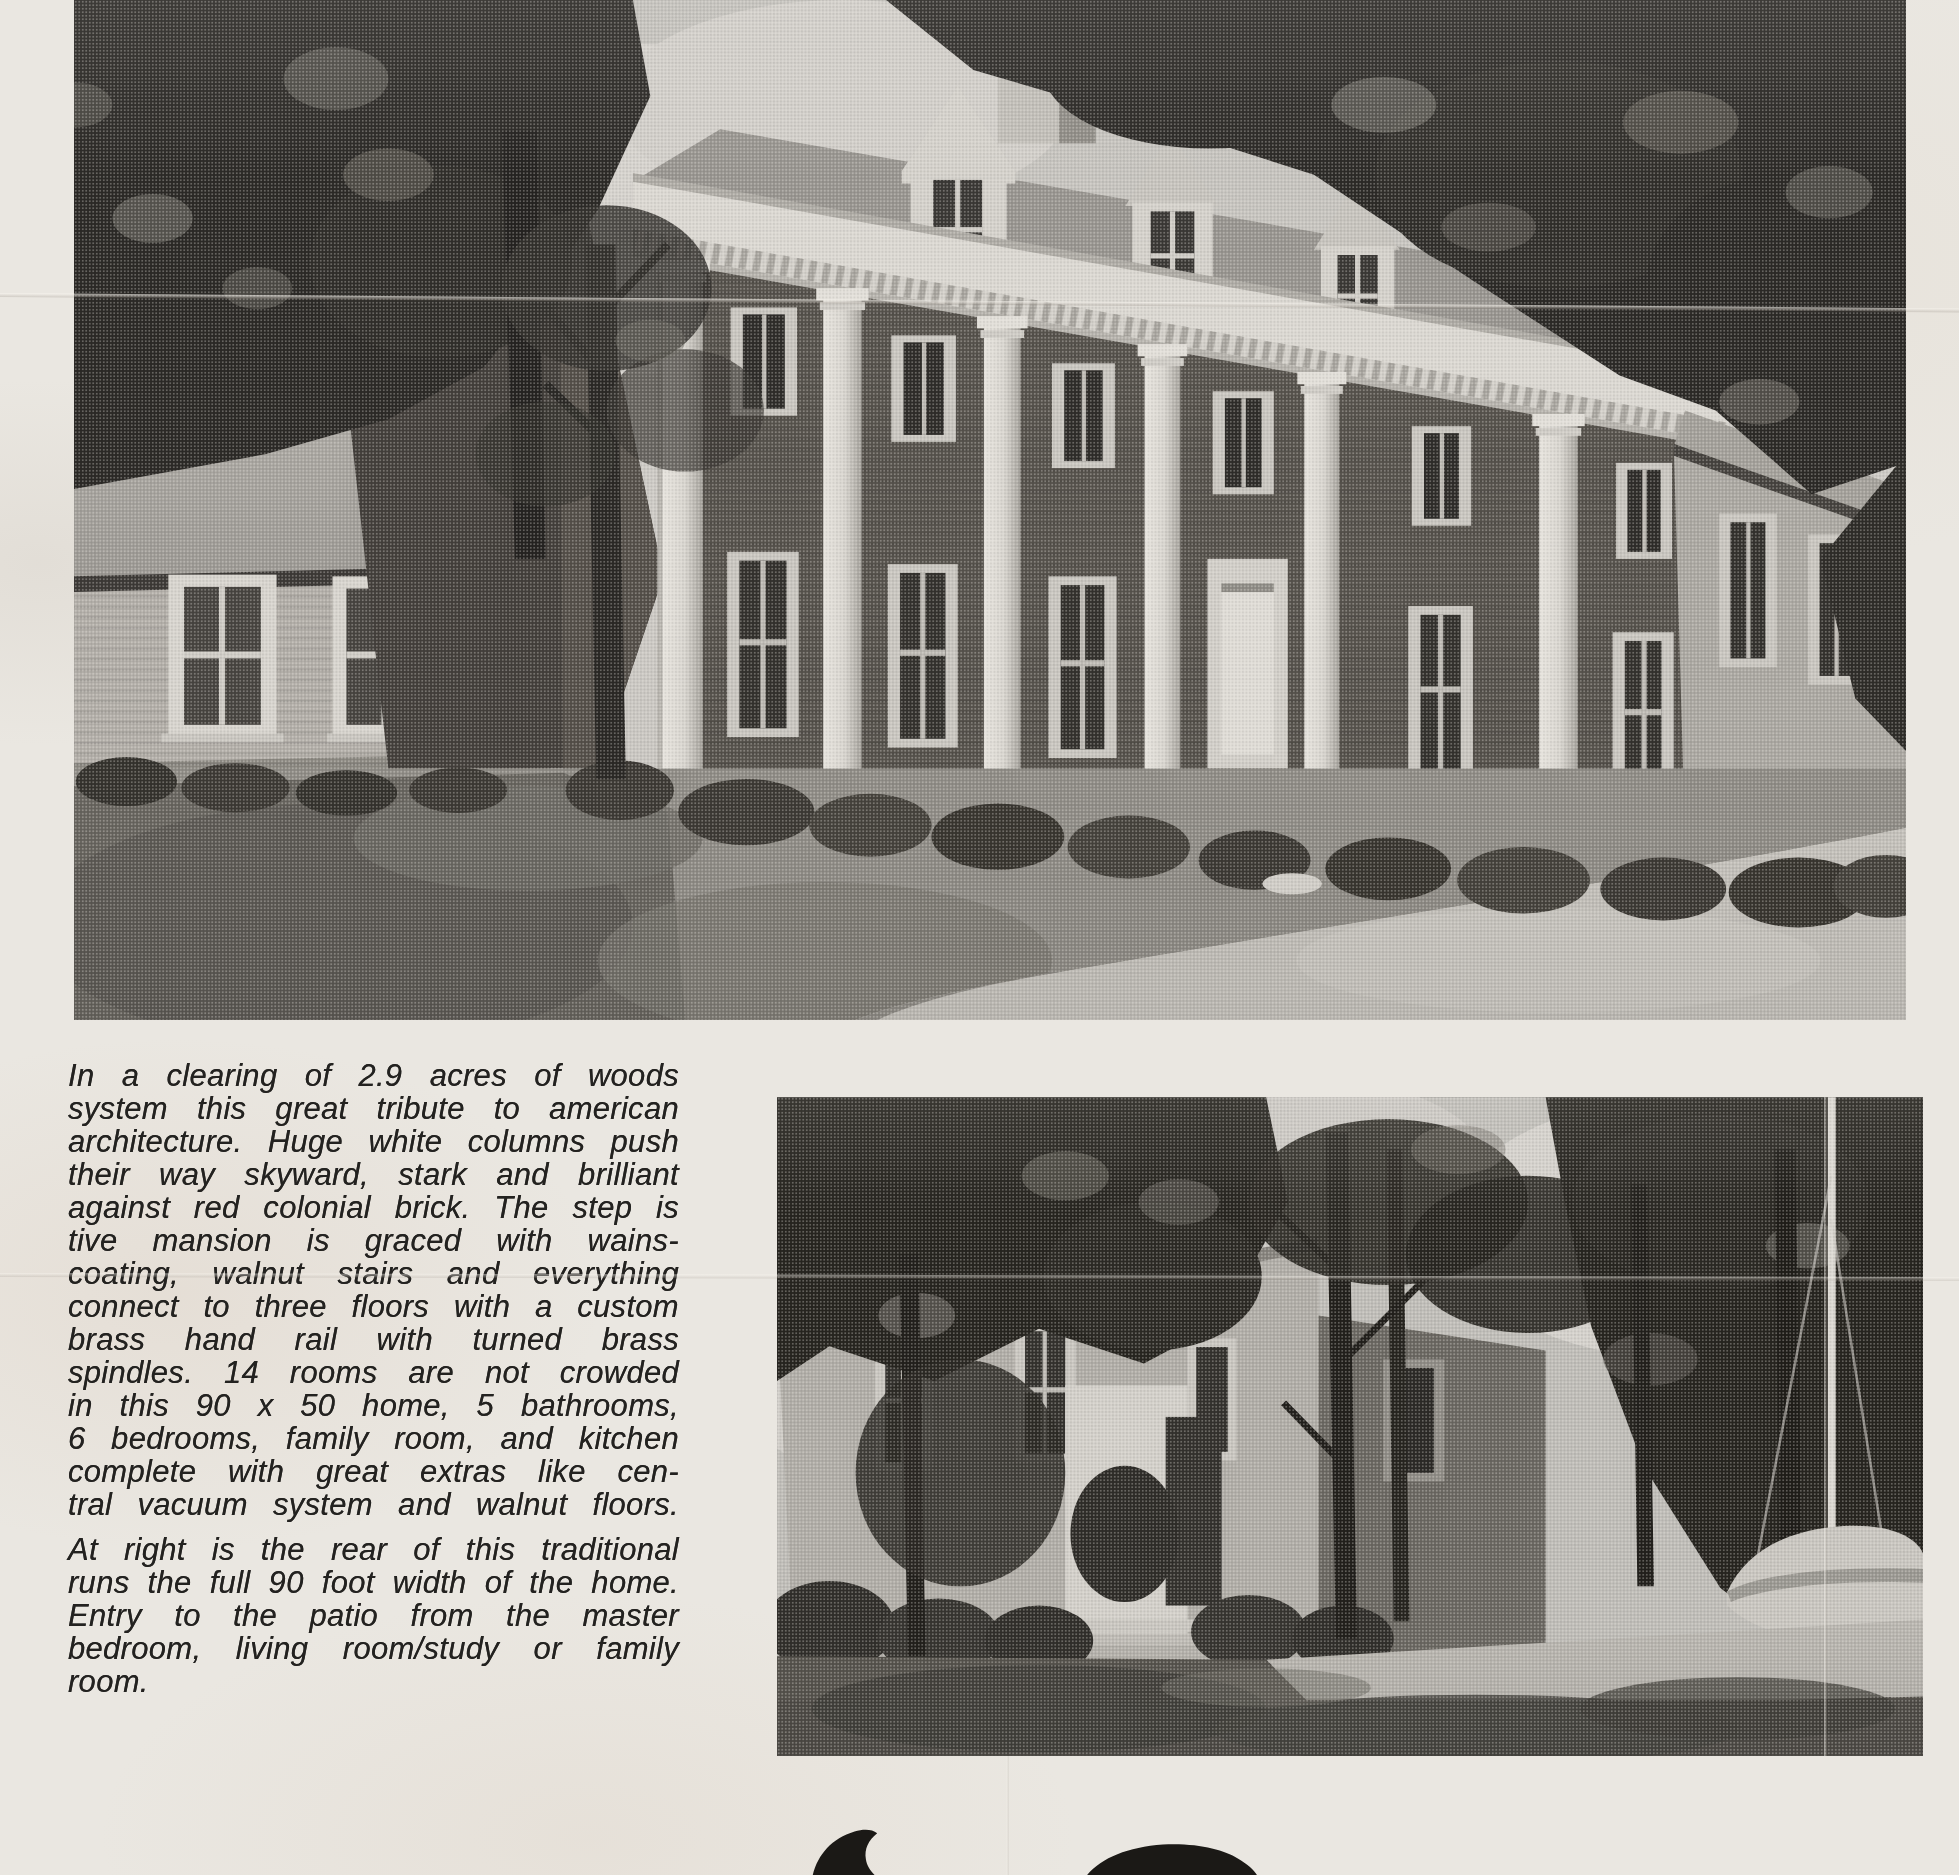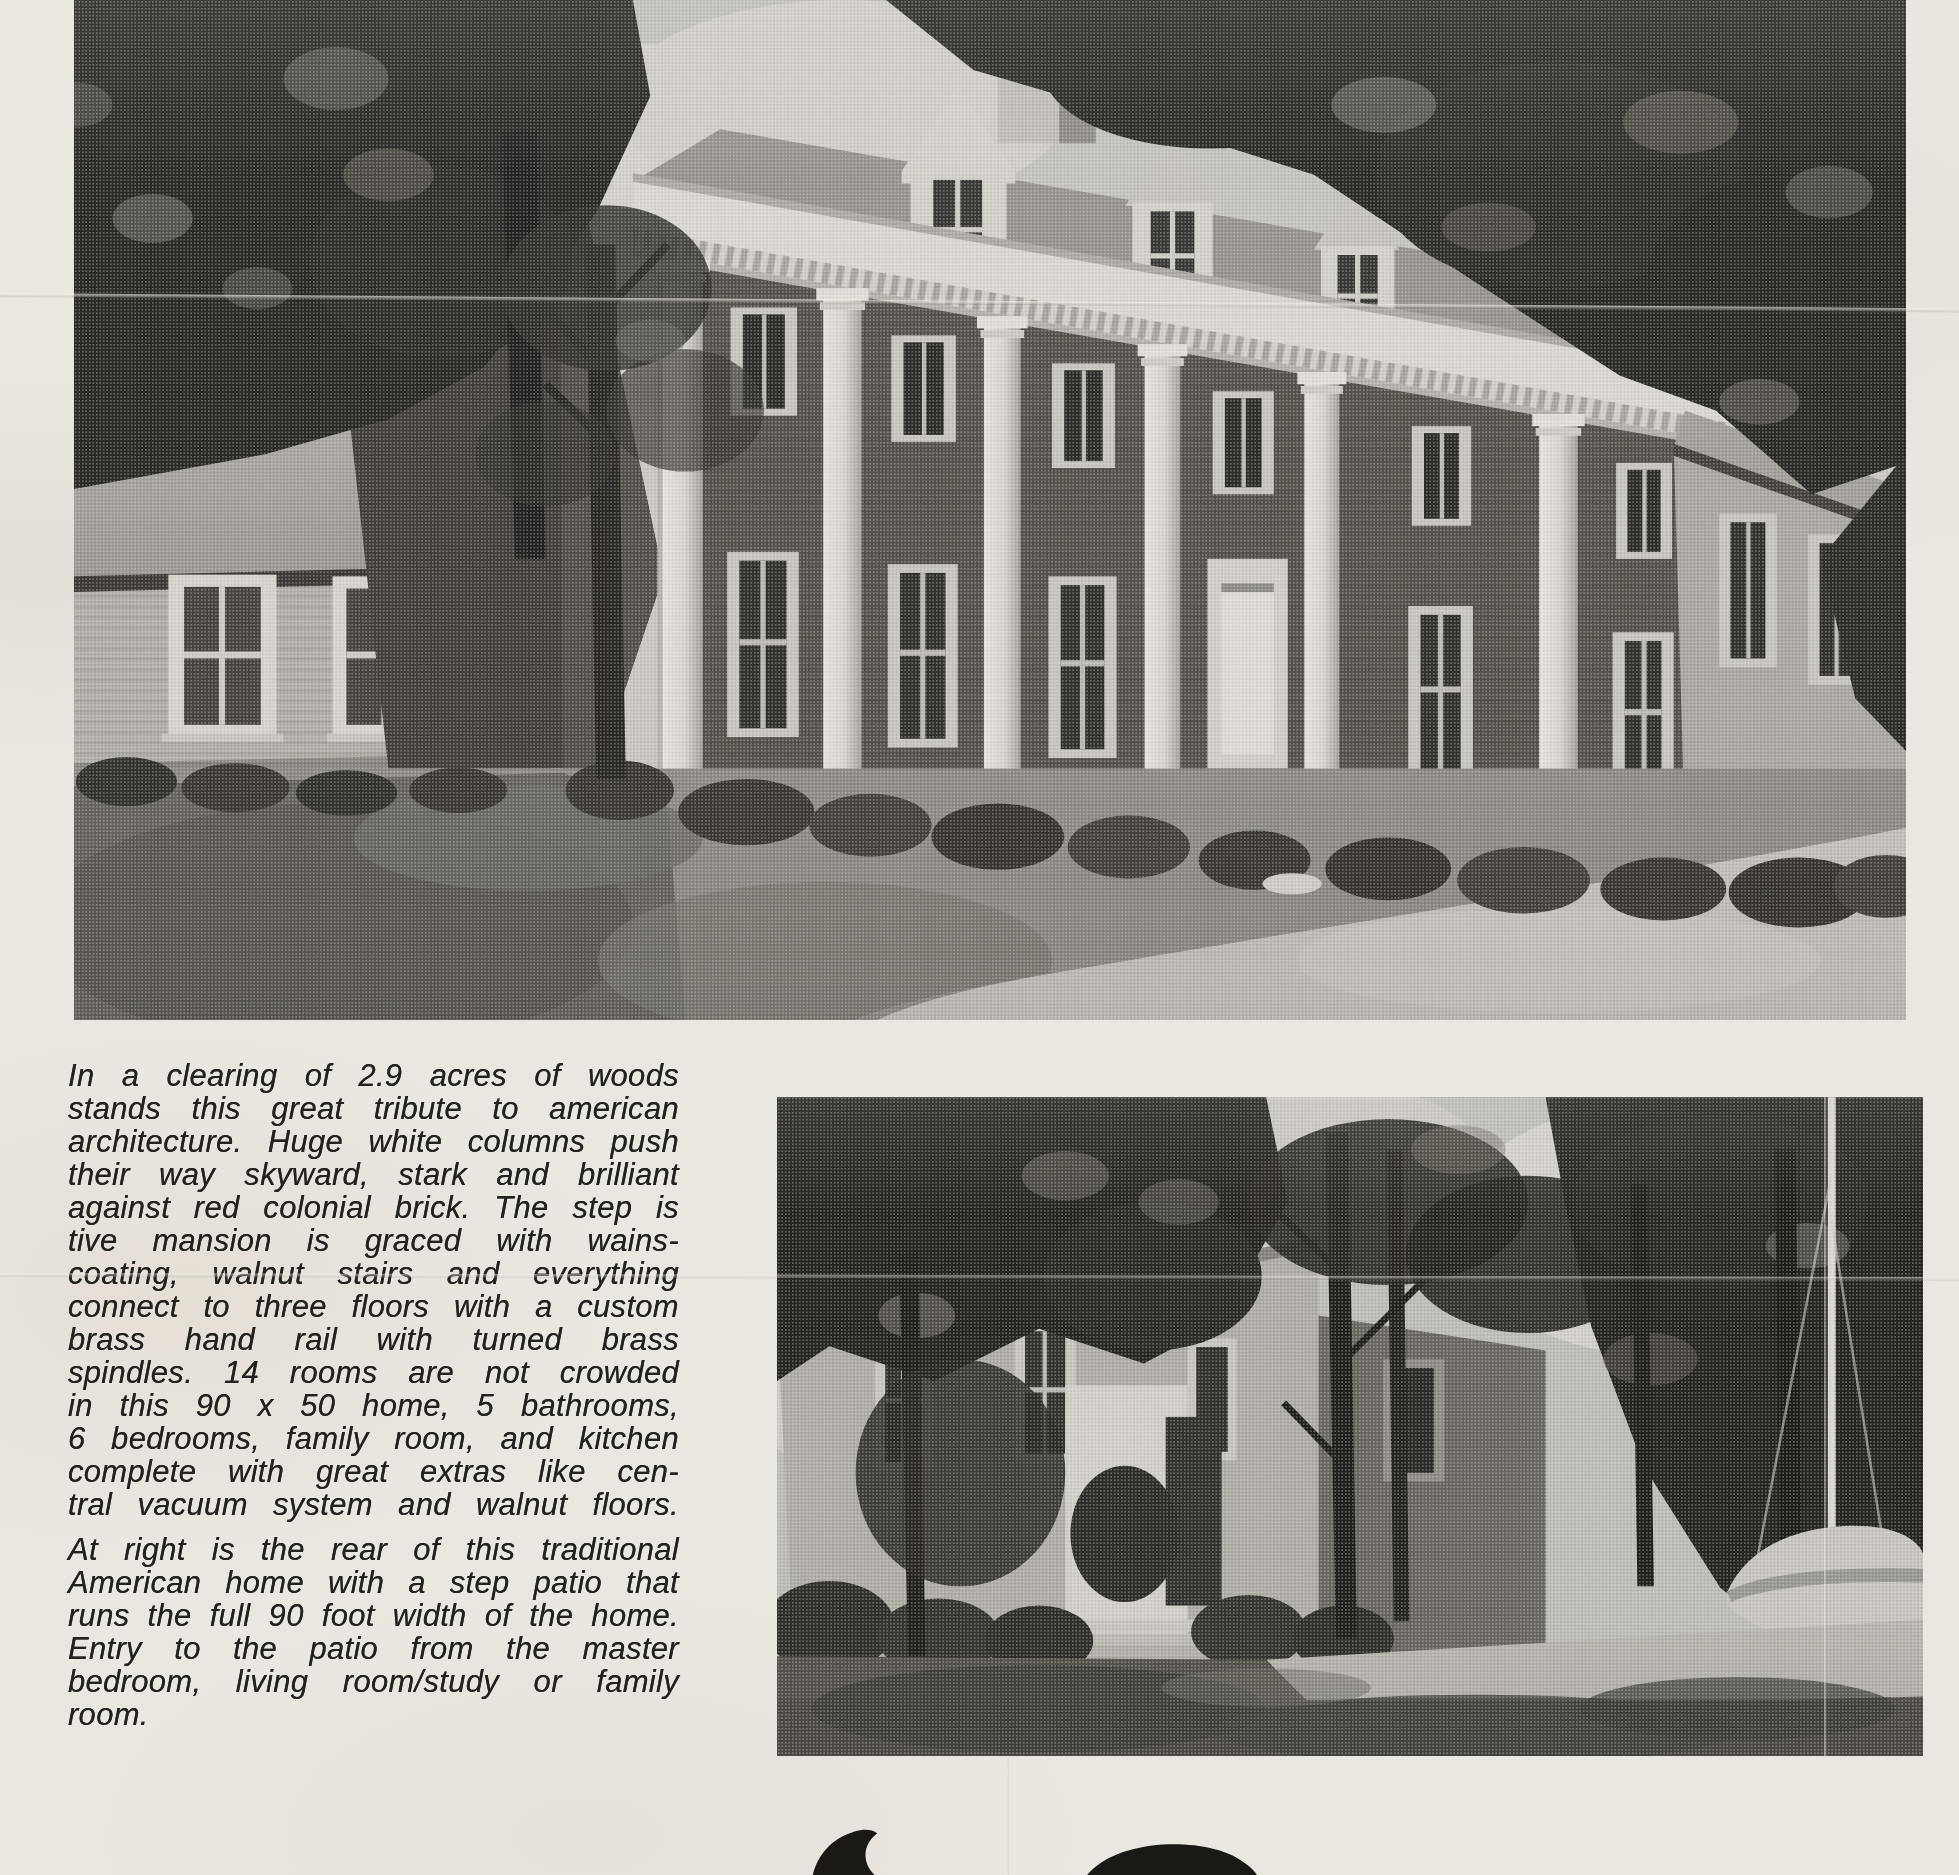--- a/index.html
+++ b/index.html
@@ -366,37 +366,36 @@
 
       <rect x="0" y="0" width="2098" height="1168" fill="url(#brick)" opacity=".12"></rect>
     </svg>
     <div class="photo-veil"></div>
     <div class="halftone"></div>
   </figure>
 
   <section class="article">
     <p class="para">
         <span class="line">In a clearing of 2.9 acres of woods</span>
-        <span class="line">stands this great tribute to american</span>
+        <span class="line">system this great tribute to american</span>
         <span class="line">architecture. Huge white columns push</span>
         <span class="line">their way skyward, stark and brilliant</span>
         <span class="line">against red colonial brick. The step is</span>
         <span class="line">tive mansion is graced with wains-</span>
         <span class="line">coating, walnut stairs and everything</span>
         <span class="line">connect to three floors with a custom</span>
         <span class="line">brass hand rail with turned brass</span>
         <span class="line">spindles. 14 rooms are not crowded</span>
         <span class="line">in this 90 x 50 home, 5 bathrooms,</span>
         <span class="line">6 bedrooms, family room, and kitchen</span>
         <span class="line">complete with great extras like cen-</span>
         <span class="line">tral vacuum system and walnut floors.</span>
       </p>
     <p class="para">
         <span class="line">At right is the rear of this traditional</span>
-        <span class="line">American home with a step patio that</span>
         <span class="line">runs the full 90 foot width of the home.</span>
         <span class="line">Entry to the patio from the master</span>
         <span class="line">bedroom, living room/study or family</span>
         <span class="line last">room.</span>
       </p>
   </section>
 
   <figure class="photo photo-rear" aria-label="Black and white halftone photograph: rear of the home seen through tall trees, with step patio, flagpole mast, and a boat on a trailer at the right">
     <svg width="1146" height="659" viewBox="0 0 1312 754">
       <g>

